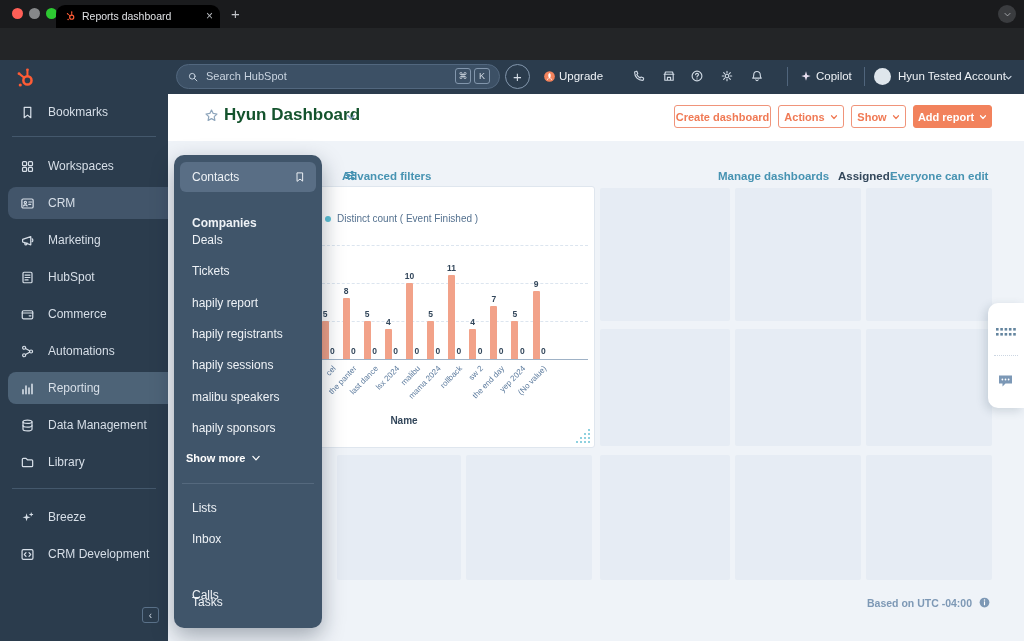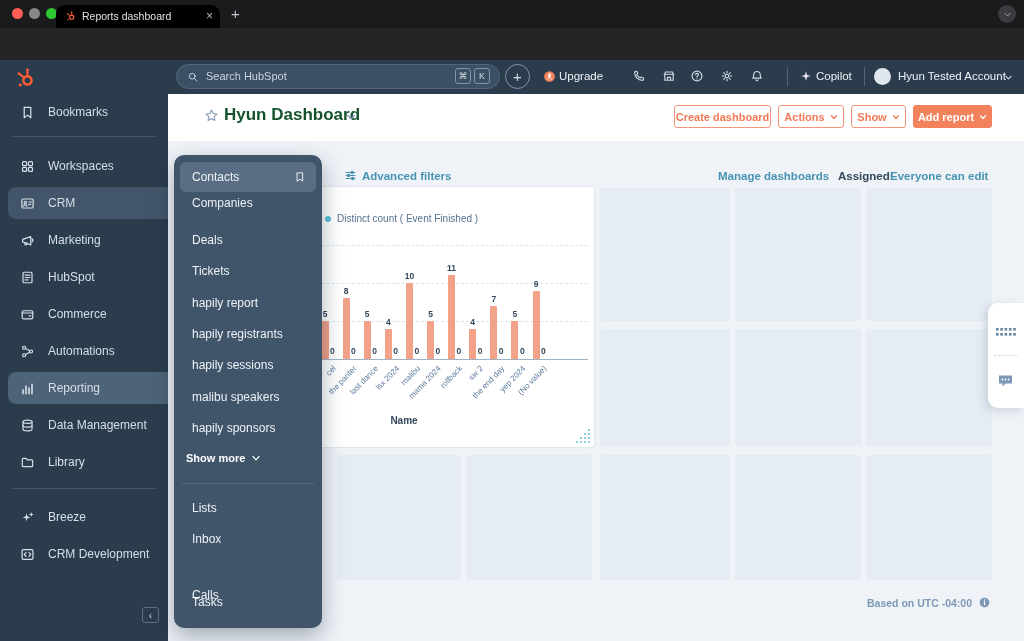--- a/index.html
+++ b/index.html
@@ -340,21 +340,21 @@
         </svg></span>
     </div>
 
   <div class="abs content"></div>
   <span class="abs icon i13" style="left:344px;top:169px;color:#4793b2"><svg viewBox="0 0 16 16">
         <path d="M2.5 4.3h11M2.5 8h11M2.5 11.7h11"></path>
         <circle cx="10" cy="4.3" r="1.4"></circle>
         <circle cx="5.6" cy="8" r="1.4"></circle>
         <circle cx="10.8" cy="11.7" r="1.4"></circle>
       </svg></span>
-  <span class="abs tlink" style="left:362px;top:170px">Advanced filters</span>
+  <span class="abs tlink" style="left:342px;top:170px">Advanced filters</span>
   <span class="abs tlink" style="left:718px;top:170px">Manage dashboards</span>
   <span class="abs" style="left:838px;top:170px;font-size:11.5px;font-weight:600;color:#33475b">Assigned:</span>
   <span class="abs tlink" style="left:890px;top:170px">Everyone can edit</span>
 
   <div id="placeholders">
       <div class="ph" style="left: 600px; top: 188px; width: 130px; height: 133px;"></div>
       <div class="ph" style="left: 735px; top: 188px; width: 126px; height: 133px;"></div>
       <div class="ph" style="left: 866px; top: 188px; width: 126px; height: 133px;"></div>
       <div class="ph" style="left: 600px; top: 329px; width: 130px; height: 117px;"></div>
       <div class="ph" style="left: 735px; top: 329px; width: 126px; height: 117px;"></div>
@@ -439,21 +439,21 @@
   </div>
 
   <div class="abs flyout">
     <div id="flyout-primary">
         <div class="fly-item selected" style="top: 7px;">
           <span>Contacts</span>
           <span class="icon fly-bm" style="width:12px;height:12px"><svg viewBox="0 0 16 16">
               <path d="M4.5 2.5h7v11L8 10.8 4.5 13.5z"></path>
             </svg></span>
         </div>
-        <div class="fly-item" style="top: 33px;">
+        <div class="fly-item" style="top: 53px; font-weight: bold;">
           <span>Companies</span>
         </div>
         <div class="fly-item" style="top: 69.8px;">
           <span>Deals</span>
         </div>
         <div class="fly-item" style="top: 101.2px;">
           <span>Tickets</span>
         </div>
         <div class="fly-item" style="top: 132.6px;">
           <span>hapily report</span>

